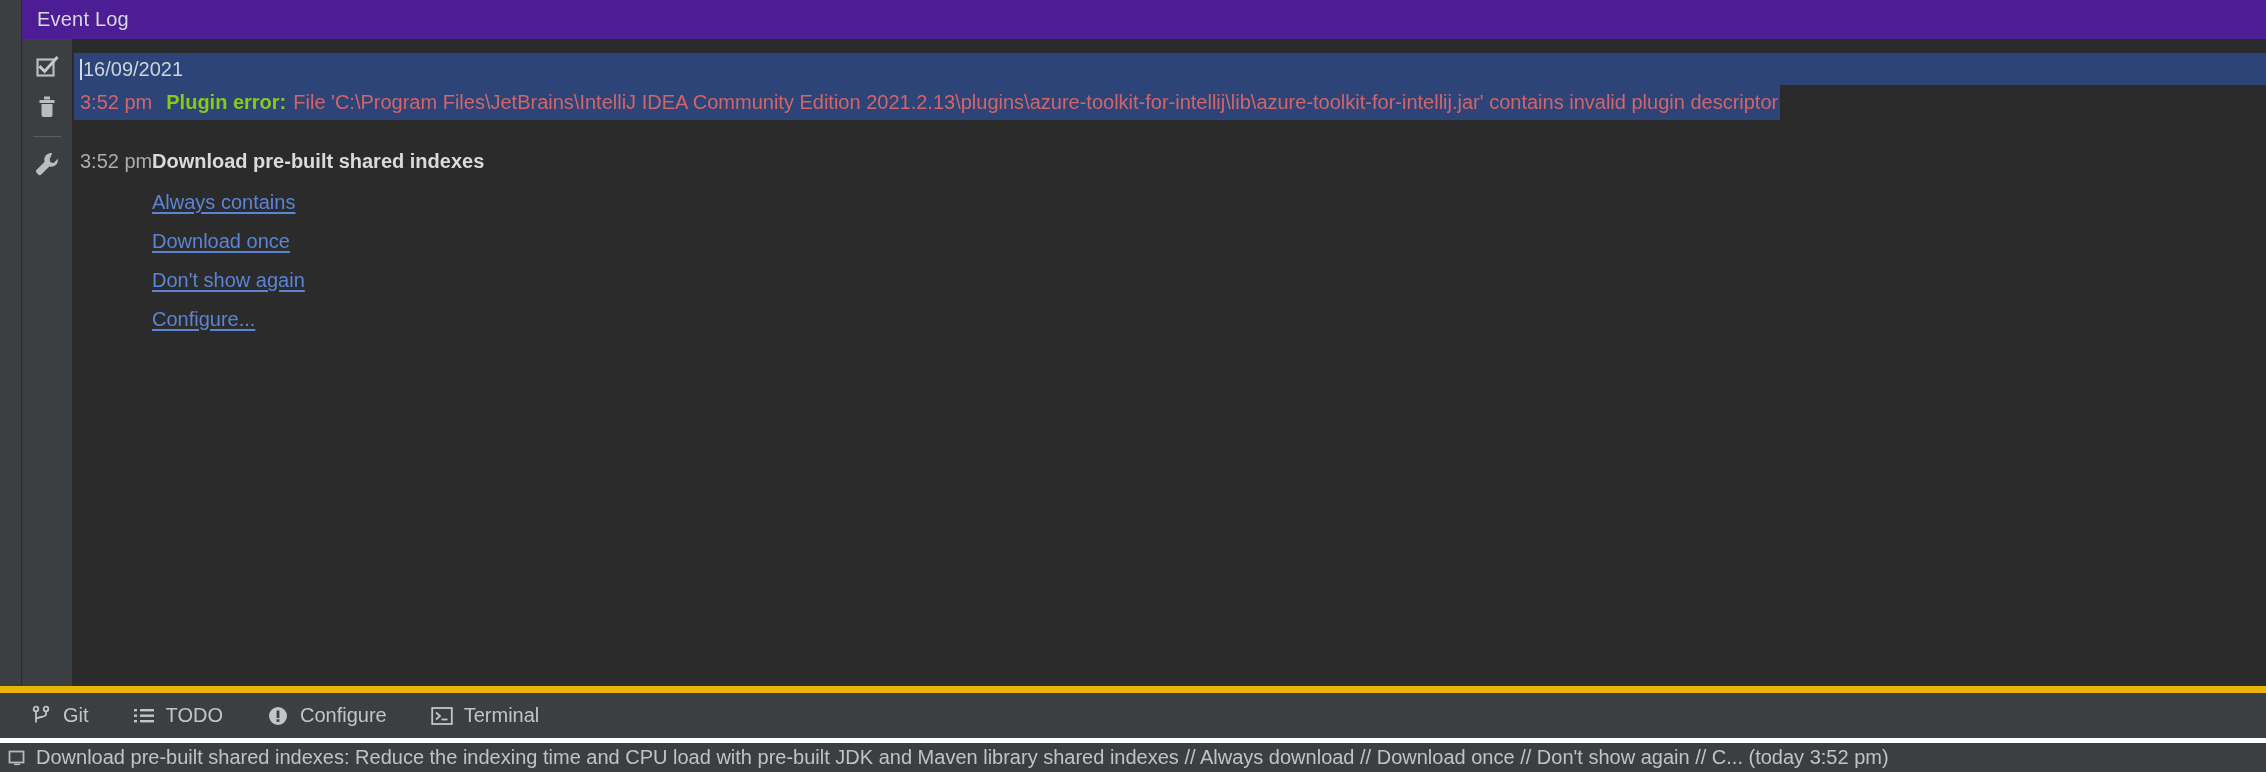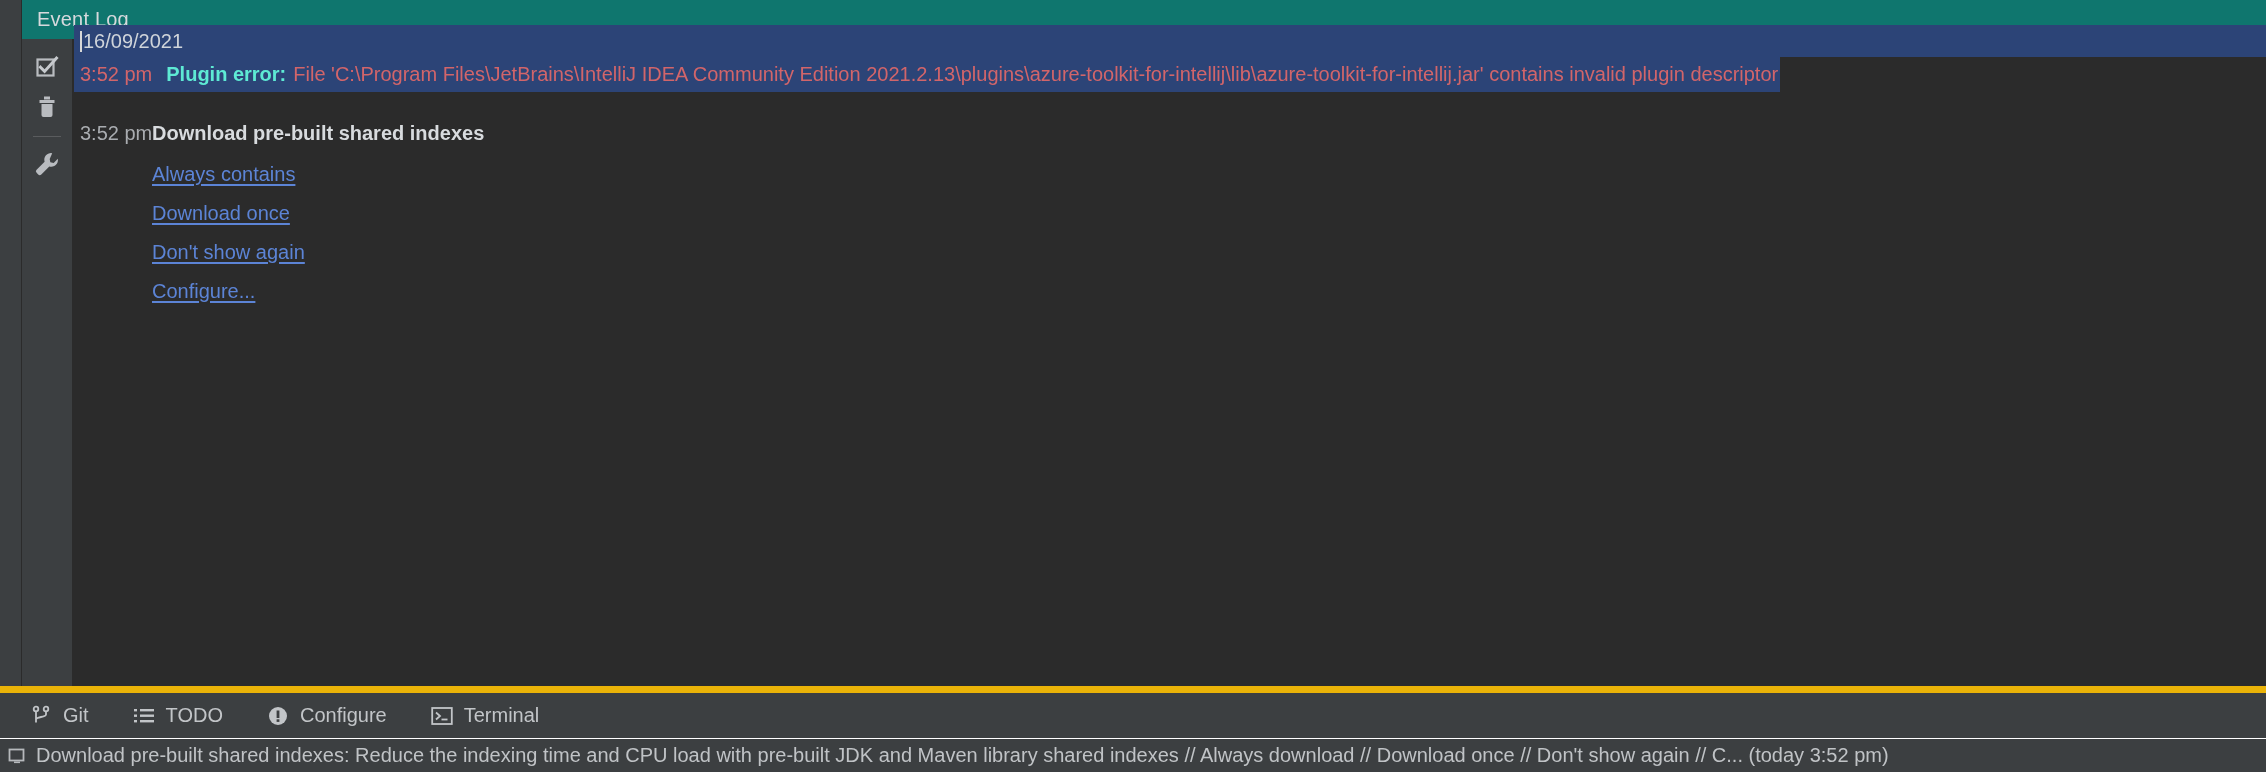--- a/index.html
+++ b/index.html
@@ -44,21 +44,21 @@
   }
   .stripe-label.structure { top: 330px; }
   .stripe-label.favorites { top: 580px; }
 
   
   .header {
     position: absolute;
     left: 22px; top: 0;
     width: 2244px;
     height: 39px;
-    background: #0f766e;
+    background: #4c1d95;
     display: flex;
     align-items: center;
     padding-left: 15px;
   }
   .header-title {
     color: #d6d9dd;
     font-size: 20px;
     letter-spacing: .2px;
     user-select: none;
   }
@@ -87,21 +87,21 @@
   .tb-sep {
     width: 28px;
     height: 1px;
     background: #5a5c5e;
     margin: 9px 0 7px 0;
   }
 
   
   .content {
     position: absolute;
-    left: 74px; top: 25px;
+    left: 74px; top: 53px;
     width: 2192px;
     height: 647px;
     background: #2b2b2b;
     overflow: hidden;
   }
 
   
   .entry-selected .sel-row-date {
     background: #2c4477;
     height: 32px;
@@ -135,21 +135,21 @@
     max-width: 2046px;
   }
   .err-time {
     color: #d2656a;
     font-size: 20px;
     white-space: nowrap;
     margin-right: 14px;
     user-select: none;
   }
   .err-label {
-    color: #5eead4;
+    color: #84cc16;
     font-size: 20px;
     font-weight: bold;
     white-space: nowrap;
     margin-right: 7px;
   }
   .err-body {
     color: #d2656a;
     font-size: 20px;
     white-space: nowrap;
     overflow: hidden;
@@ -234,21 +234,21 @@
     white-space: nowrap;
   }
 
   
   .statusbar {
     position: absolute;
     left: 0; top: 738px;
     width: 2266px;
     height: 34px;
     background: #3c3f41;
-    border-top: 1px solid #ffffff;
+    border-top: 5px solid #ffffff;
     display: flex;
     align-items: center;
     padding-left: 6px;
   }
   .status-ico {
     width: 22px; height: 22px;
     margin-right: 8px;
     display: flex;
     align-items: center;
     justify-content: center;

